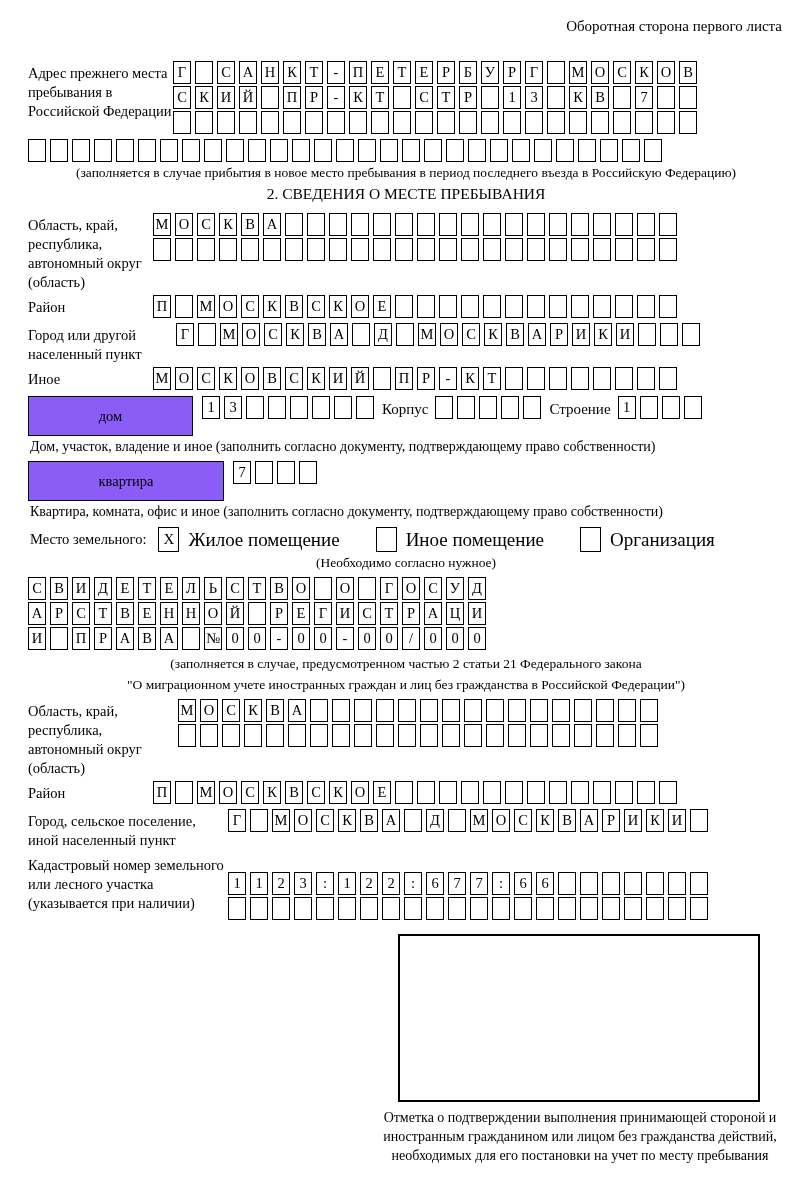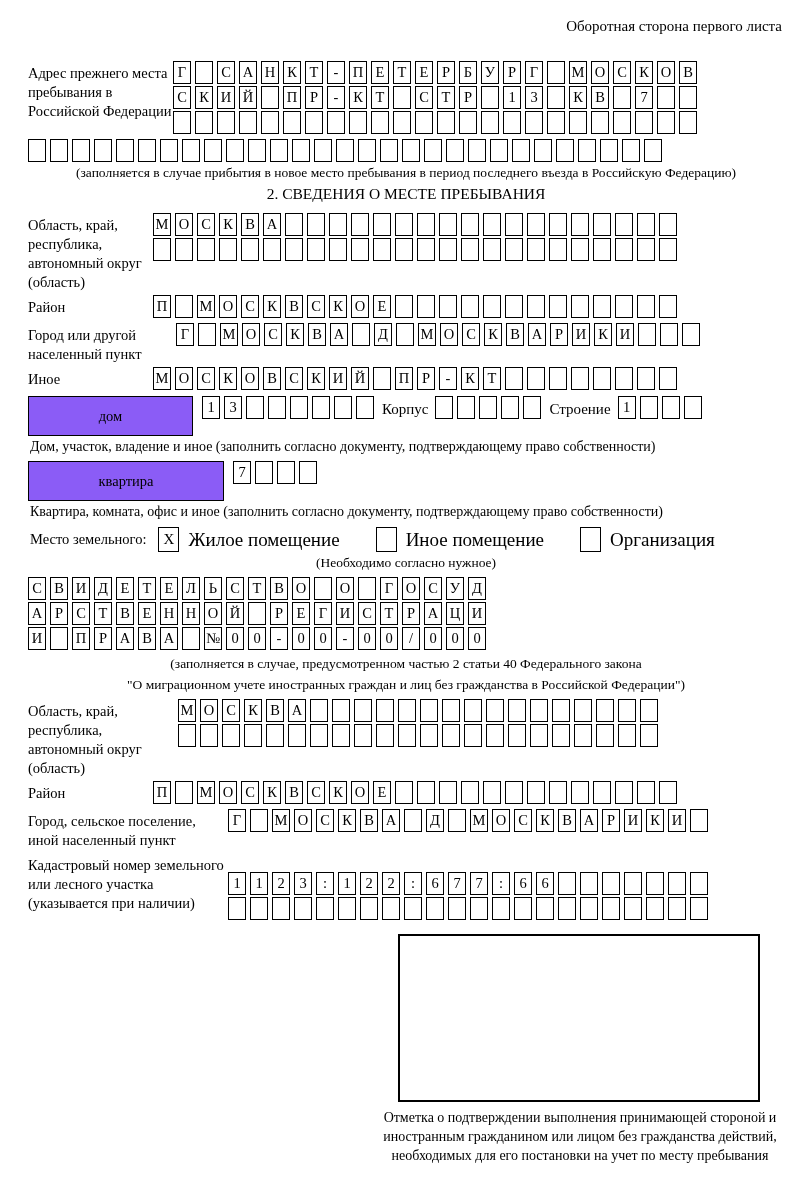--- a/index.html
+++ b/index.html
@@ -435,21 +435,21 @@
           <span class="cell">0</span>
           <span class="cell">0</span>
           <span class="cell">/</span>
           <span class="cell">0</span>
           <span class="cell">0</span>
           <span class="cell">0</span>
         </div>
     </div>
   </div>
 
-  <div class="note-c">(заполняется в случае, предусмотренном частью 2 статьи 40 Федерального закона</div>
+  <div class="note-c">(заполняется в случае, предусмотренном частью 2 статьи 21 Федерального закона</div>
   <div class="note-c">"О миграционном учете иностранных граждан и лиц без гражданства в Российской Федерации")</div>
 
   <div class="field" style="margin-top:6px;">
     <div class="flabel w150">Область, край, республика, автономный округ (область)</div>
     <div class="cellcol">
       <div class="cells">
           <span class="cell">М</span>
           <span class="cell">О</span>
           <span class="cell">С</span>
           <span class="cell">К</span>

